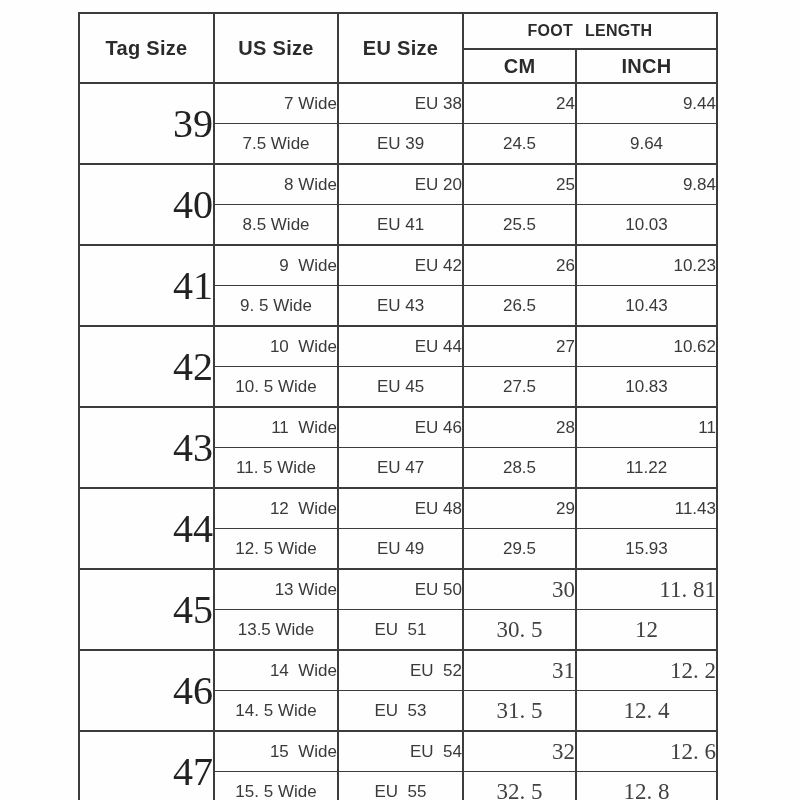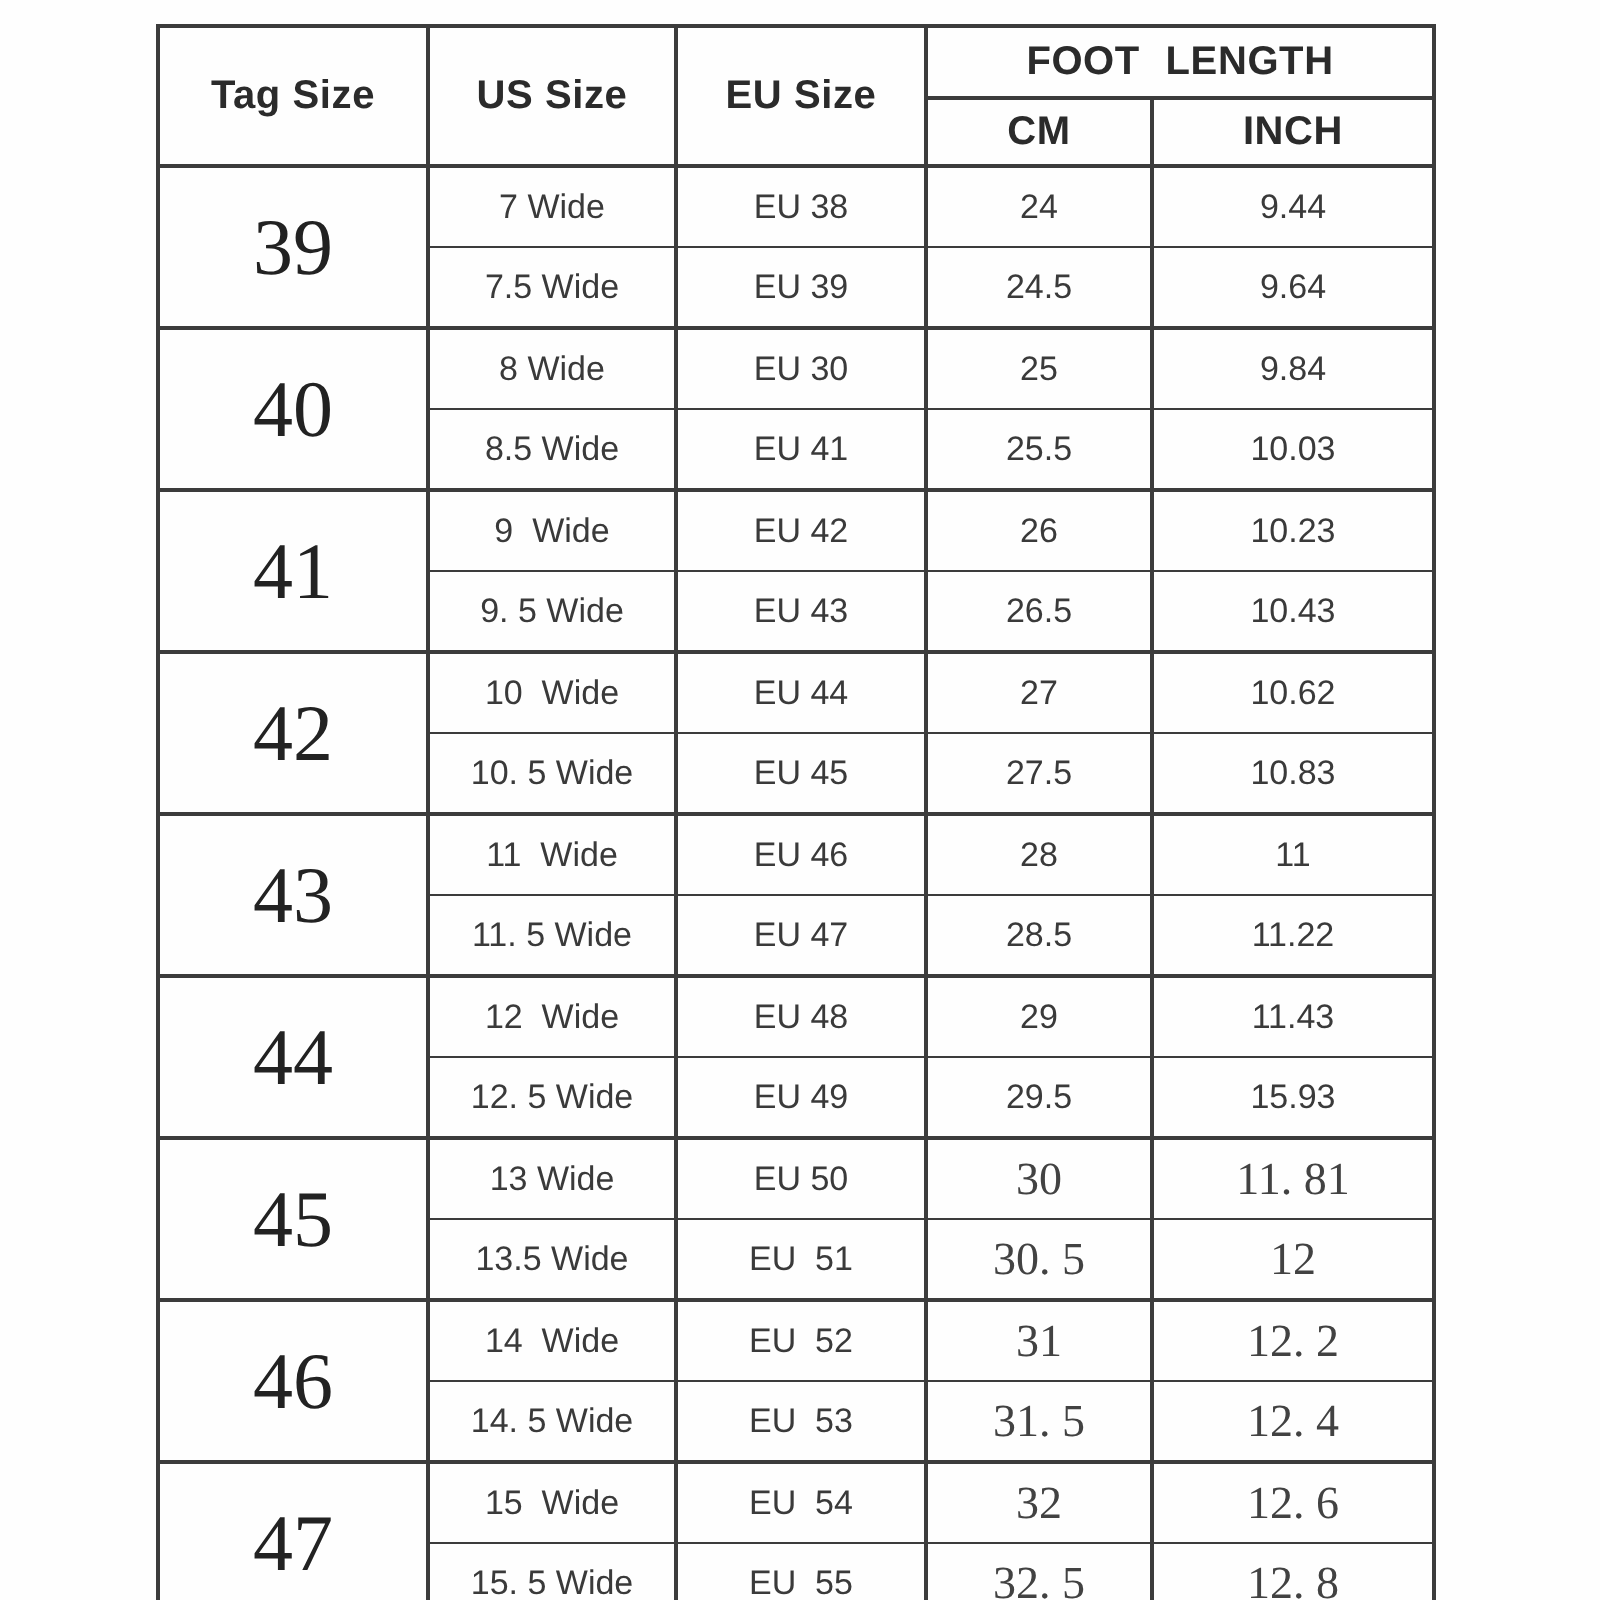--- a/index.html
+++ b/index.html
@@ -27,32 +27,32 @@
   table.size-chart th,
   table.size-chart td {
     border: 2px solid #3c3c3c;
     text-align: center;
     vertical-align: middle;
     padding: 0;
     overflow: hidden;
     white-space: pre;
   }
   
-  table.size-chart tr.r1 td { border-bottom-width: 1px; }
+  table.size-chart tr.r1 td { border-bottom-width: 1px; text-align: right; }
   table.size-chart tr.r2 td { border-top-width: 1px; }
 
   thead th {
     font-weight: bold;
     font-size: 20px;
     color: #2b2b2b;
     letter-spacing: 0.3px;
   }
   th.foot-length {
     height: 34px;
-    font-size: 20px;
+    font-size: 16px;
     word-spacing: 7px;
   }
   tr.subhead th { height: 32px; }
 
   td.tag-cell {
     font-family: "Liberation Serif", serif;
     font-size: 40px;
     font-weight: normal;
     color: #222222;
     white-space: normal;
@@ -102,21 +102,21 @@
         </tr>
         <tr class="r2">
           <td>7.5 Wide</td>
           <td>EU 39</td>
           <td>24.5</td>
           <td>9.64</td>
         </tr>
         <tr class="r1">
           <td rowspan="2" class="tag-cell">40</td>
           <td>8 Wide</td>
-          <td>EU 30</td>
+          <td>EU 20</td>
           <td>25</td>
           <td>9.84</td>
         </tr>
         <tr class="r2">
           <td>8.5 Wide</td>
           <td>EU 41</td>
           <td>25.5</td>
           <td>10.03</td>
         </tr>
         <tr class="r1">

